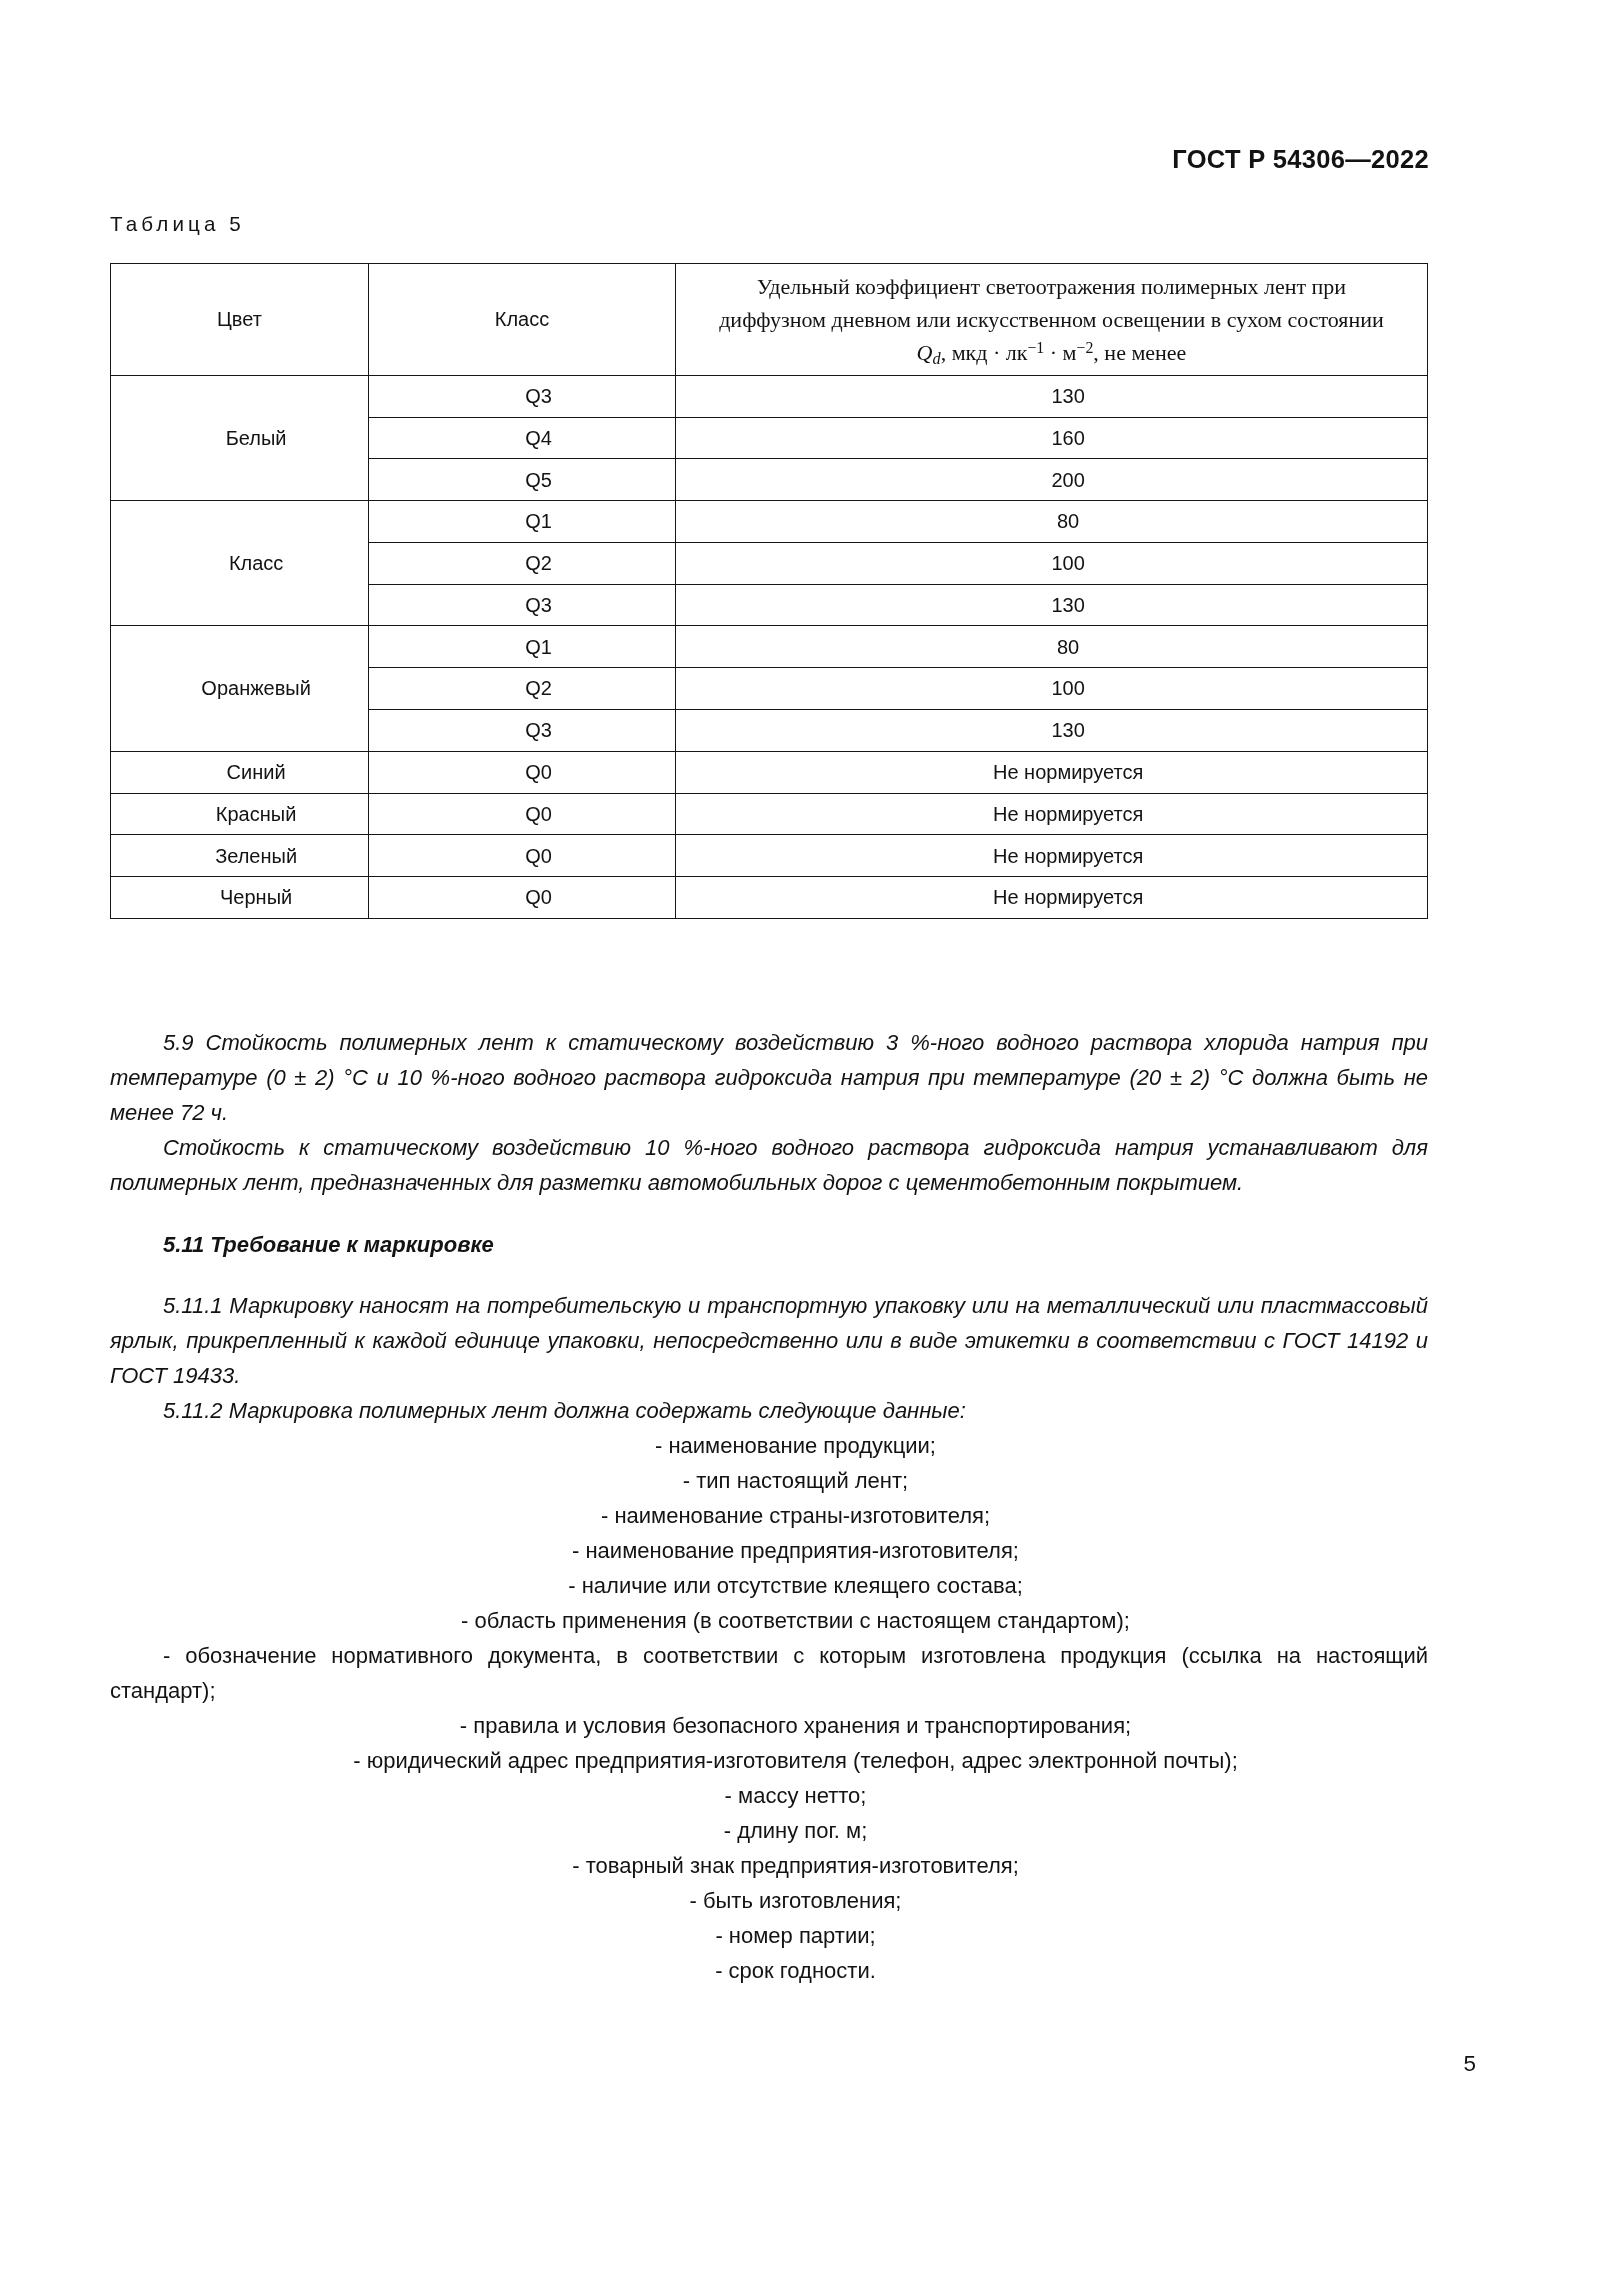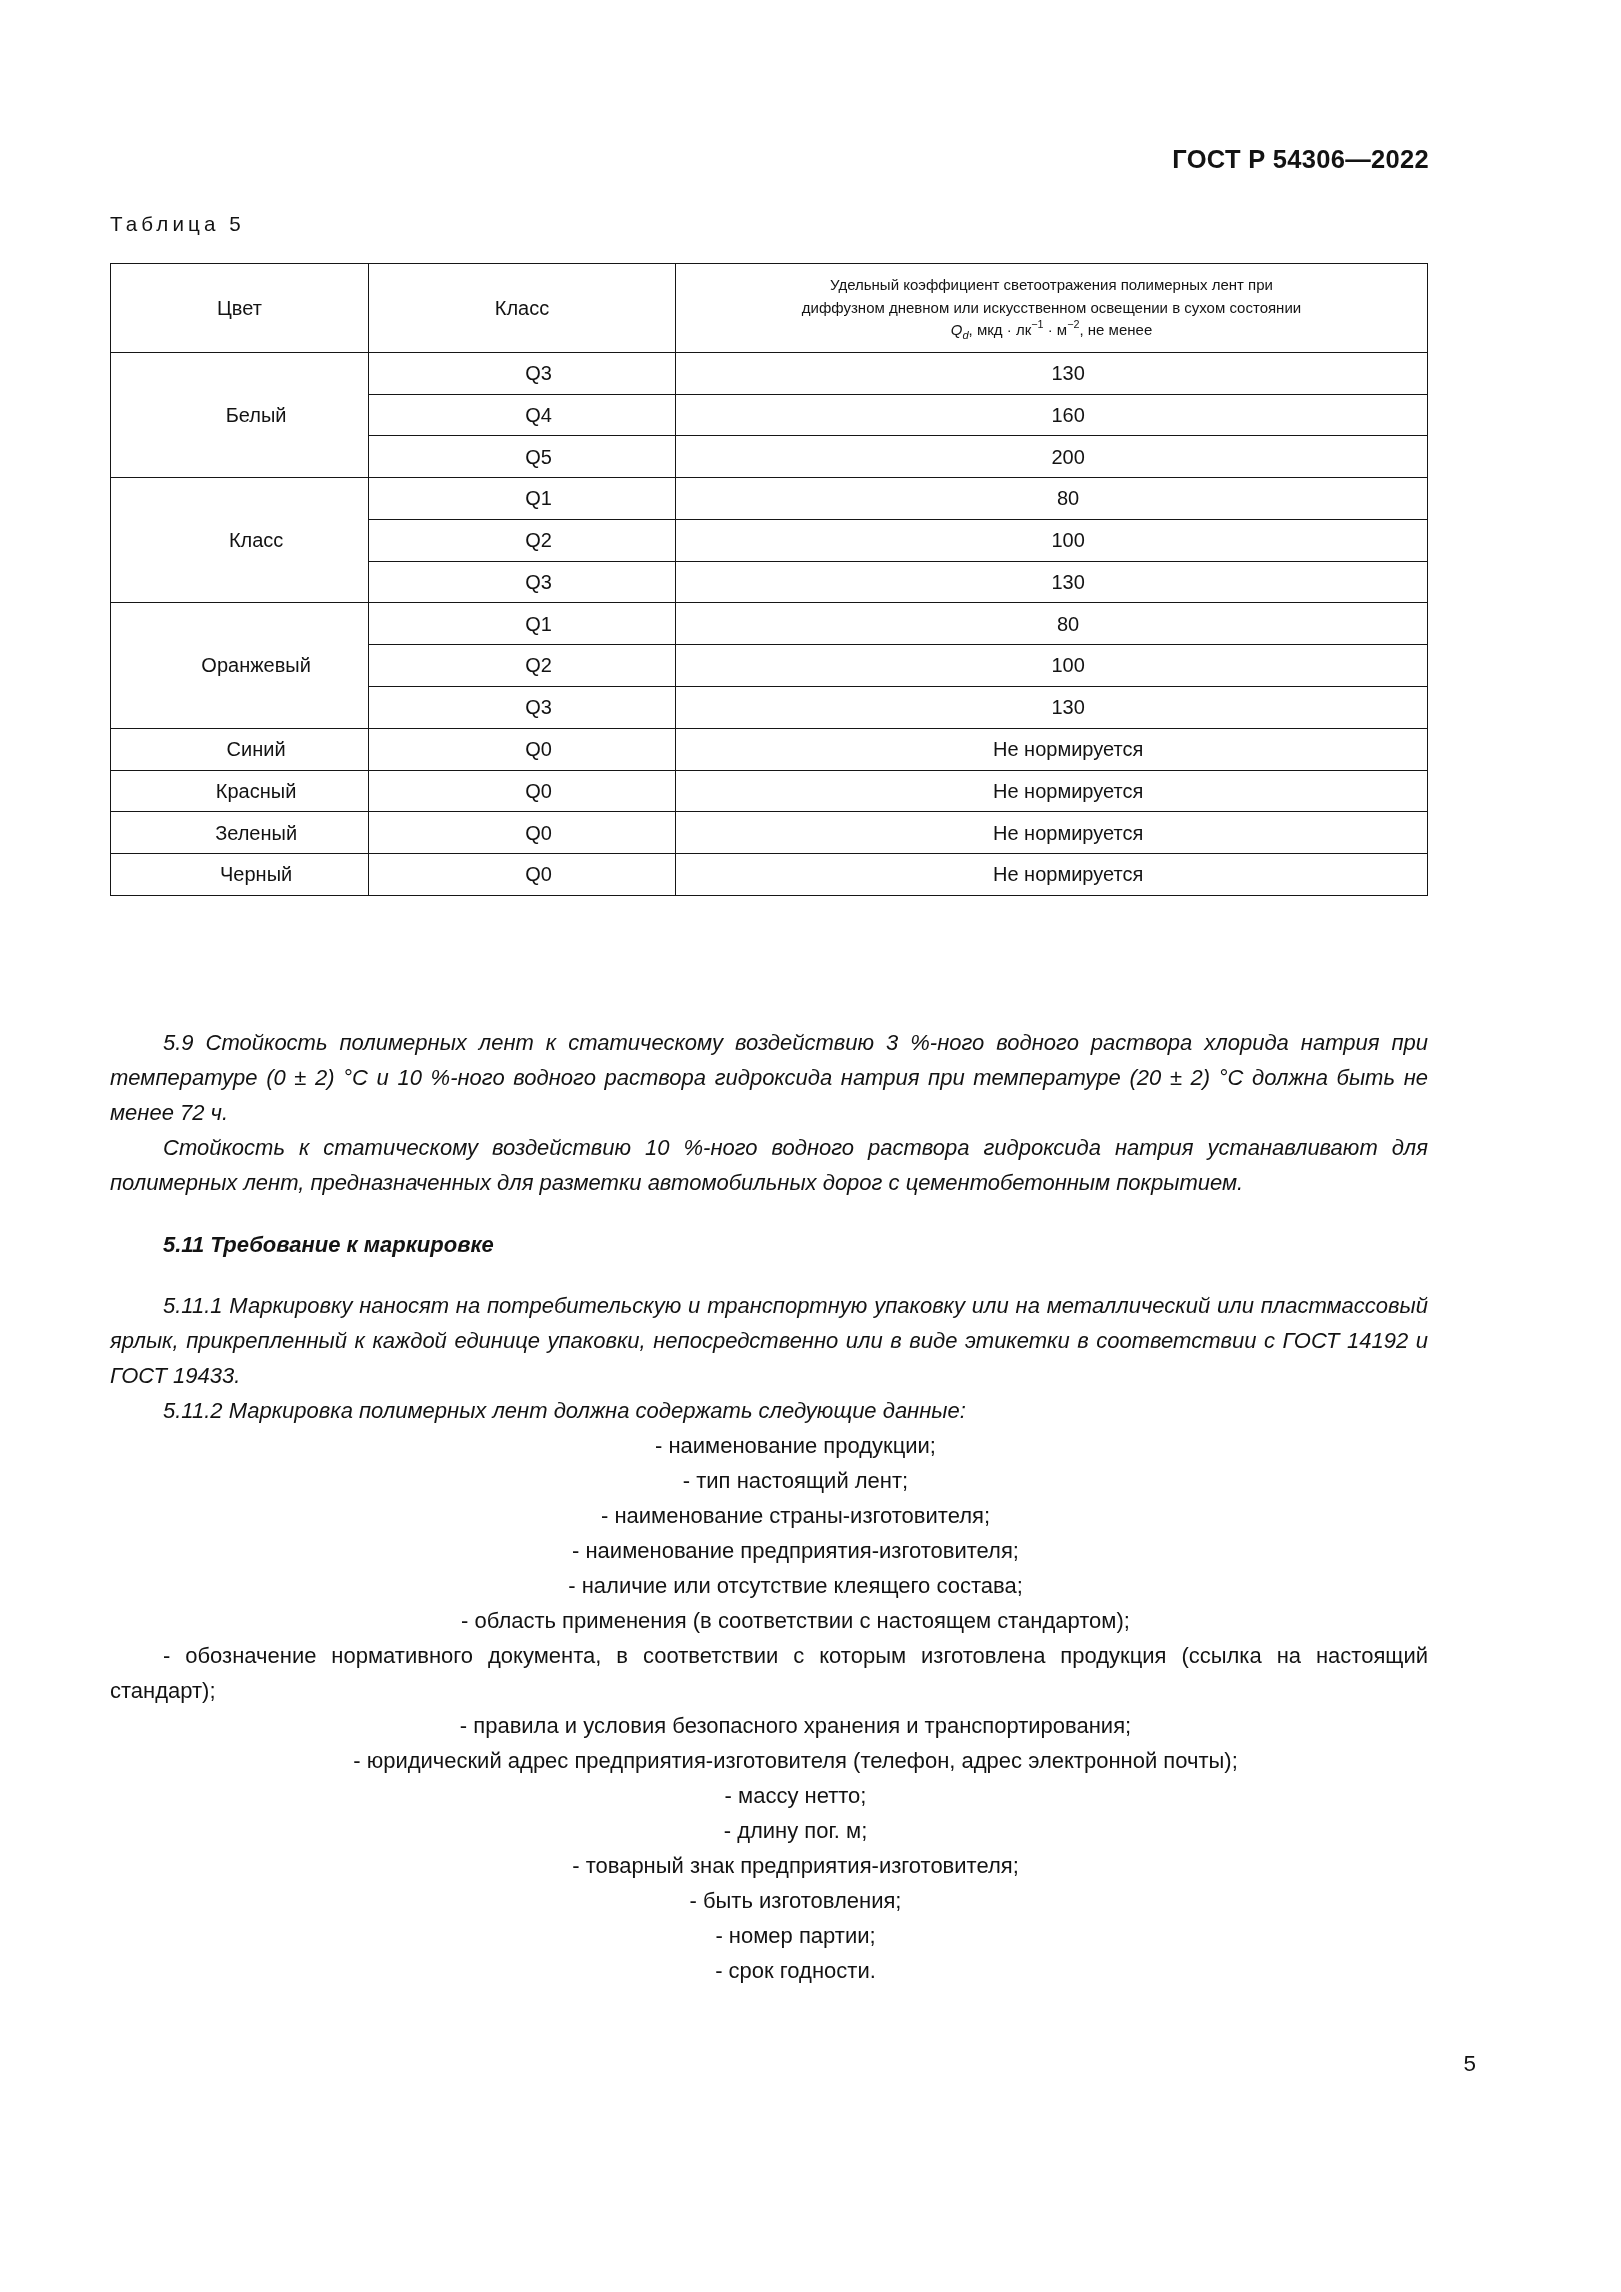--- a/index.html
+++ b/index.html
@@ -66,23 +66,24 @@
     vertical-align: middle;
     font-weight: normal;
     padding: 3.9px 7.8px;
     line-height: 1.42;
   }
   table.t5 th.head-cell {
     height: 76px;
     font-size: 20px;
   }
   table.t5 th.head-cell.c3 {
-    font-size: 15px;
+    font-size: 22px;
     line-height: 1.5;
     padding: 5.9px 13.7px;
+    font-family: Liberation Serif, serif;
   }
   table.t5 tbody tr td { height: 33px; padding-left: 41px; }
   .formula { white-space: nowrap; }
   .formula i { font-style: italic; }
   .formula sub {
     font-style: italic;
     font-size: 0.74em;
     vertical-align: baseline;
     position: relative;
     top: 3.9px;

